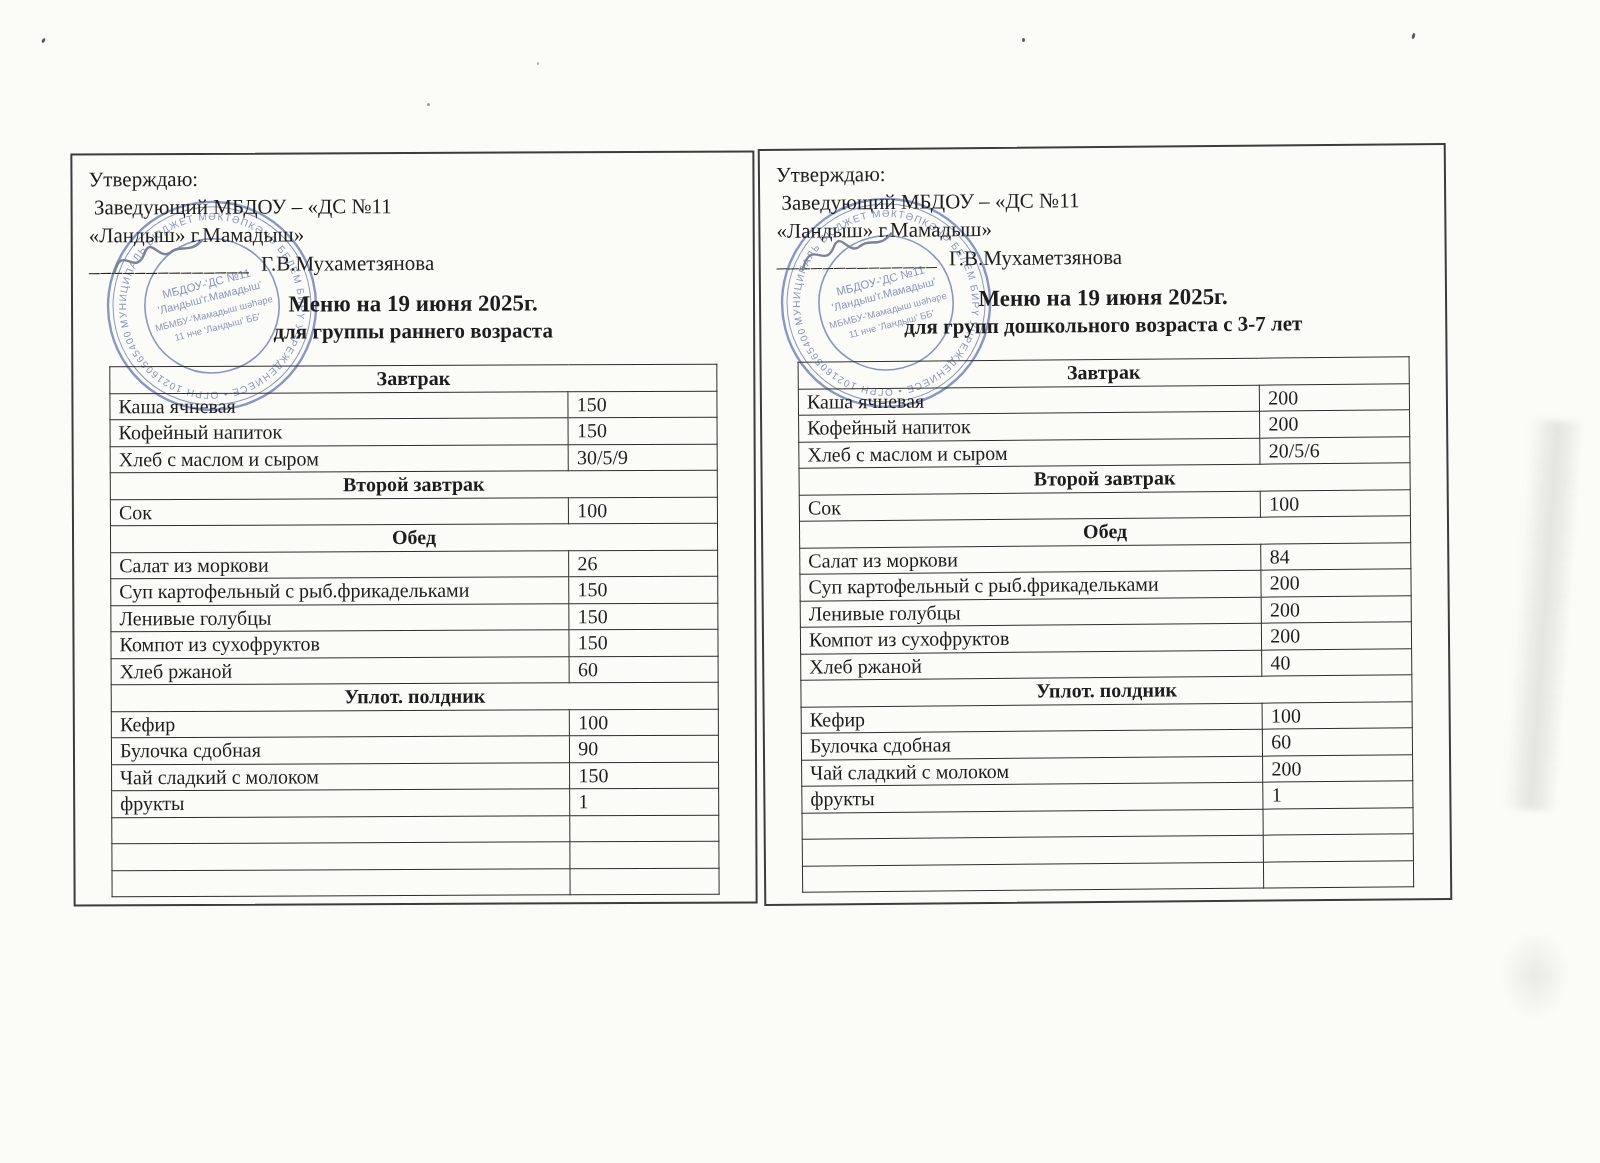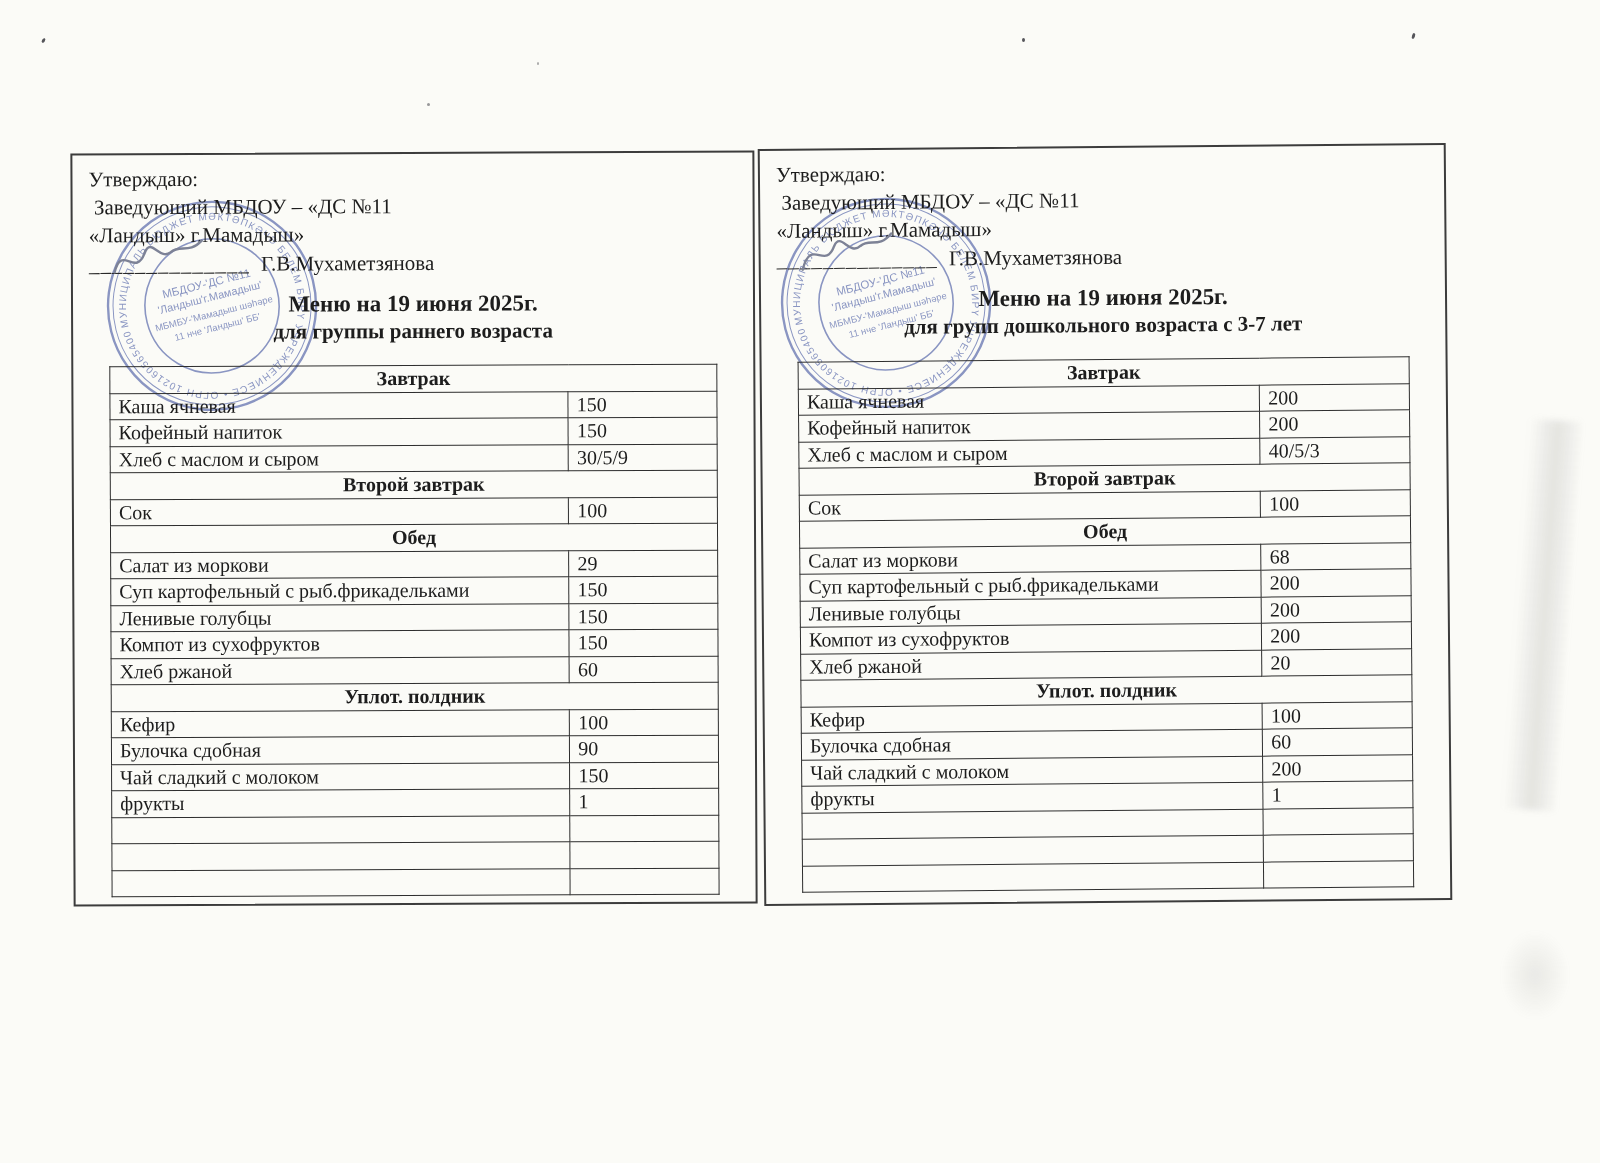--- a/index.html
+++ b/index.html
@@ -145,21 +145,21 @@
           </tr>
           <tr>
             <td class="dish">Сок</td>
             <td class="qty">100</td>
           </tr>
           <tr>
             <td colspan="2" class="sec">Обед</td>
           </tr>
           <tr>
             <td class="dish">Салат из моркови</td>
-            <td class="qty">29</td>
+            <td class="qty">26</td>
           </tr>
           <tr>
             <td class="dish">Суп картофельный с рыб.фрикадельками</td>
             <td class="qty">150</td>
           </tr>
           <tr>
             <td class="dish">Ленивые голубцы</td>
             <td class="qty">150</td>
           </tr>
           <tr>
@@ -253,51 +253,51 @@
           <tr>
             <td class="dish">Каша ячневая</td>
             <td class="qty">200</td>
           </tr>
           <tr>
             <td class="dish">Кофейный напиток</td>
             <td class="qty">200</td>
           </tr>
           <tr>
             <td class="dish">Хлеб с маслом и сыром</td>
-            <td class="qty">40/5/3</td>
+            <td class="qty">20/5/6</td>
           </tr>
           <tr>
             <td colspan="2" class="sec">Второй завтрак</td>
           </tr>
           <tr>
             <td class="dish">Сок</td>
             <td class="qty">100</td>
           </tr>
           <tr>
             <td colspan="2" class="sec">Обед</td>
           </tr>
           <tr>
             <td class="dish">Салат из моркови</td>
-            <td class="qty">68</td>
+            <td class="qty">84</td>
           </tr>
           <tr>
             <td class="dish">Суп картофельный с рыб.фрикадельками</td>
             <td class="qty">200</td>
           </tr>
           <tr>
             <td class="dish">Ленивые голубцы</td>
             <td class="qty">200</td>
           </tr>
           <tr>
             <td class="dish">Компот из сухофруктов</td>
             <td class="qty">200</td>
           </tr>
           <tr>
             <td class="dish">Хлеб ржаной</td>
-            <td class="qty">20</td>
+            <td class="qty">40</td>
           </tr>
           <tr>
             <td colspan="2" class="sec">Уплот. полдник</td>
           </tr>
           <tr>
             <td class="dish">Кефир</td>
             <td class="qty">100</td>
           </tr>
           <tr>
             <td class="dish">Булочка сдобная</td>

